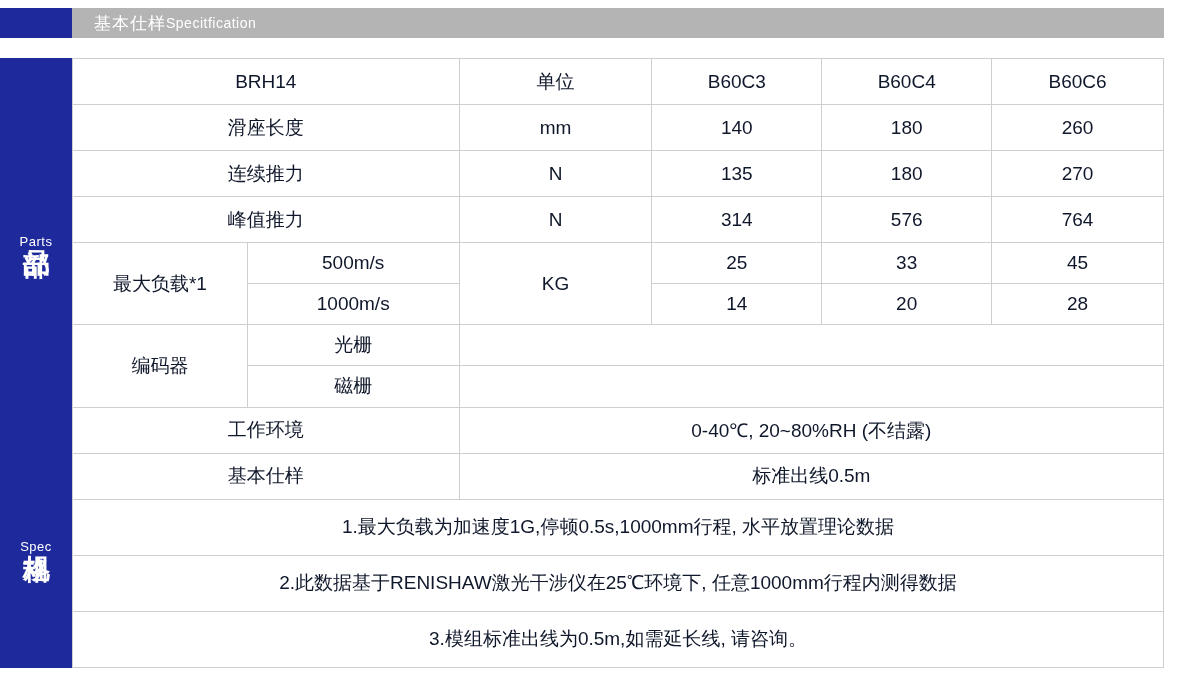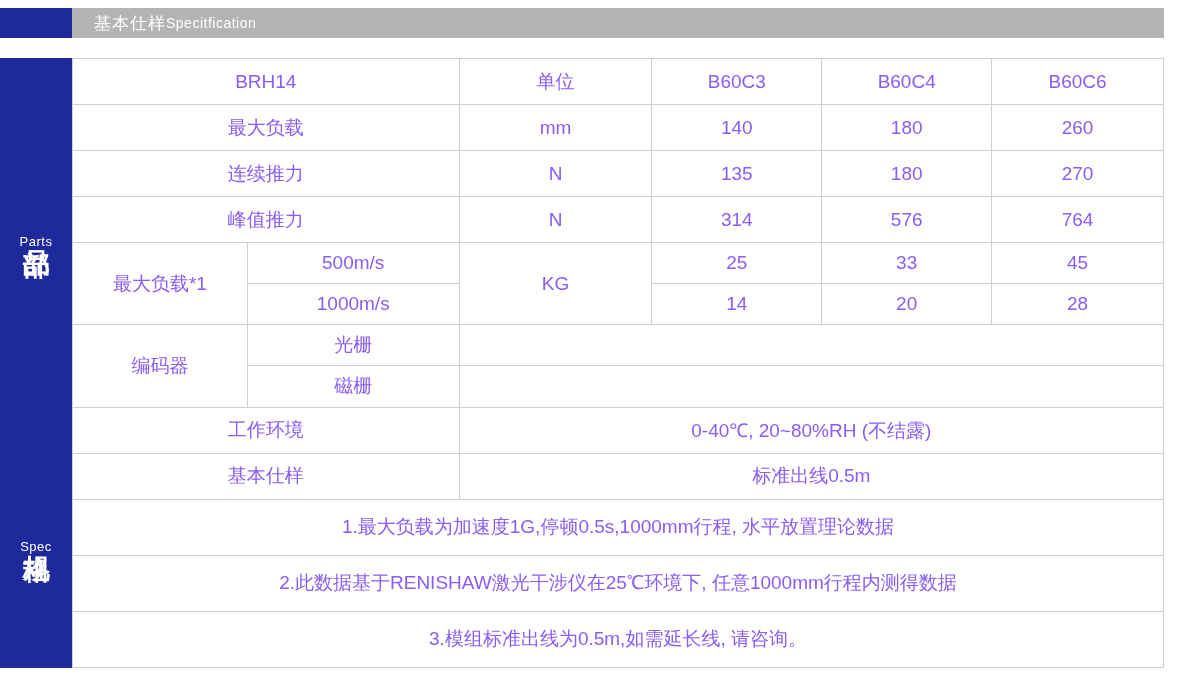--- a/index.html
+++ b/index.html
@@ -89,21 +89,21 @@
     flex: 1;
     border-collapse: collapse;
     table-layout: fixed;
     background: #ffffff;
   }
   table.spec td {
     border: 1px solid #cfcfcf;
     text-align: center;
     vertical-align: middle;
     font-size: 19px;
-    color: #8b5cf6;
+    color: #0f172a;
     padding: 2px 4px;
   }
   td.head-big { font-size: 21px; }
   td.sub { font-size: 18px; }
   td.note {
     text-align: left;
     padding-left: 38px;
     font-size: 18px;
   }
   td.blank { border-left: 1px solid #cfcfcf; }
@@ -150,21 +150,21 @@
       <tbody>
           <tr class="row-h">
         <td class="head-big" colspan="2">BRH14</td>
         <td>单位</td>
         <td class="head-big">B60C3</td>
         <td class="head-big">B60C4</td>
         <td class="head-big">B60C6</td>
       </tr>
 
       <tr class="row-h">
-        <td colspan="2">最大负载</td>
+        <td colspan="2">滑座长度</td>
         <td>mm</td>
         <td>140</td>
         <td>180</td>
         <td>260</td>
       </tr>
 
       <tr class="row-h">
         <td colspan="2">连续推力</td>
         <td>N</td>
         <td>135</td>

